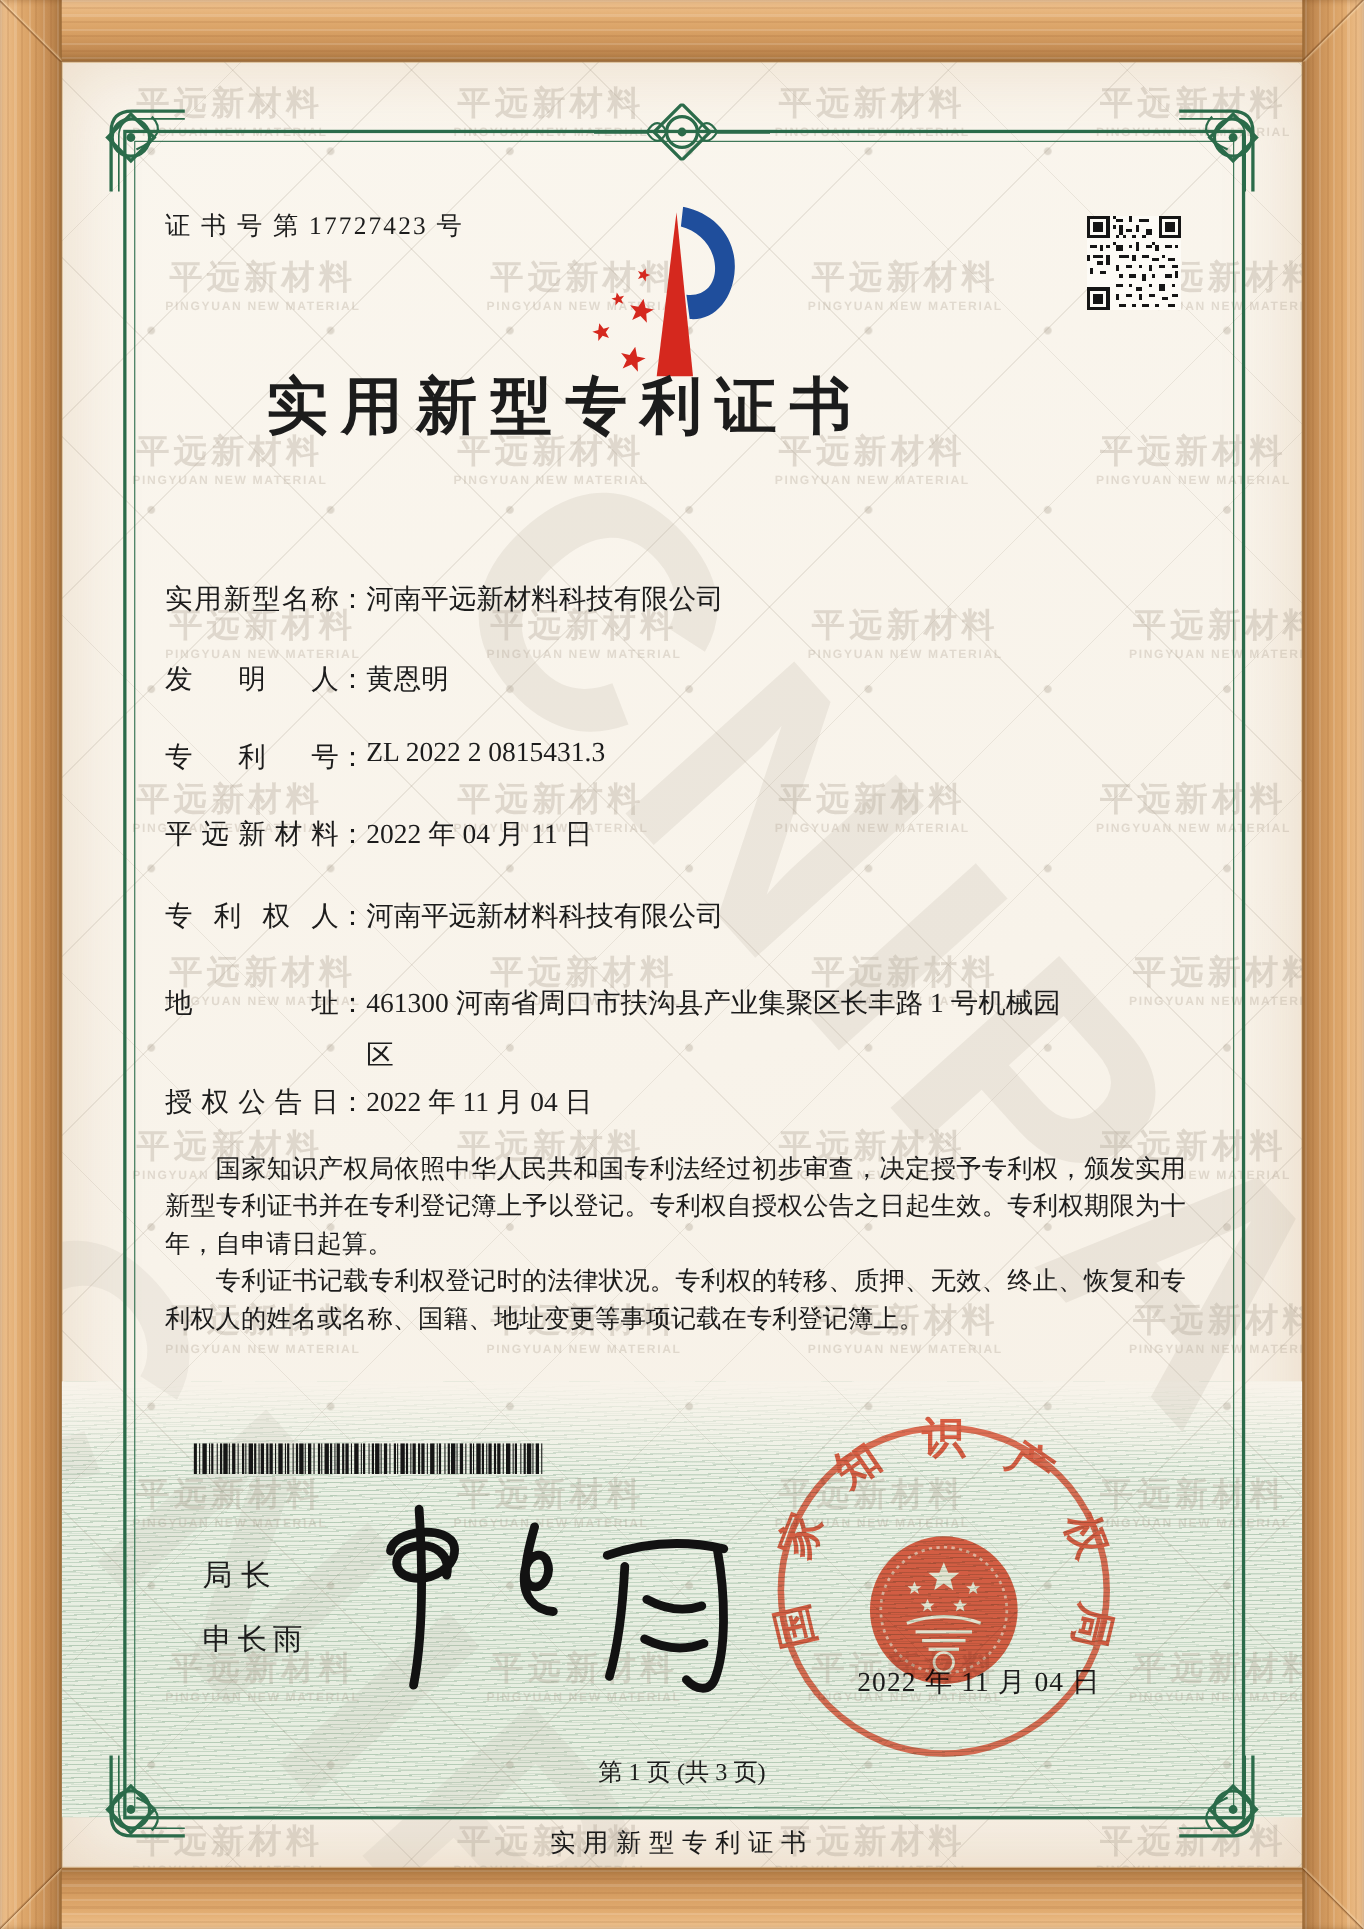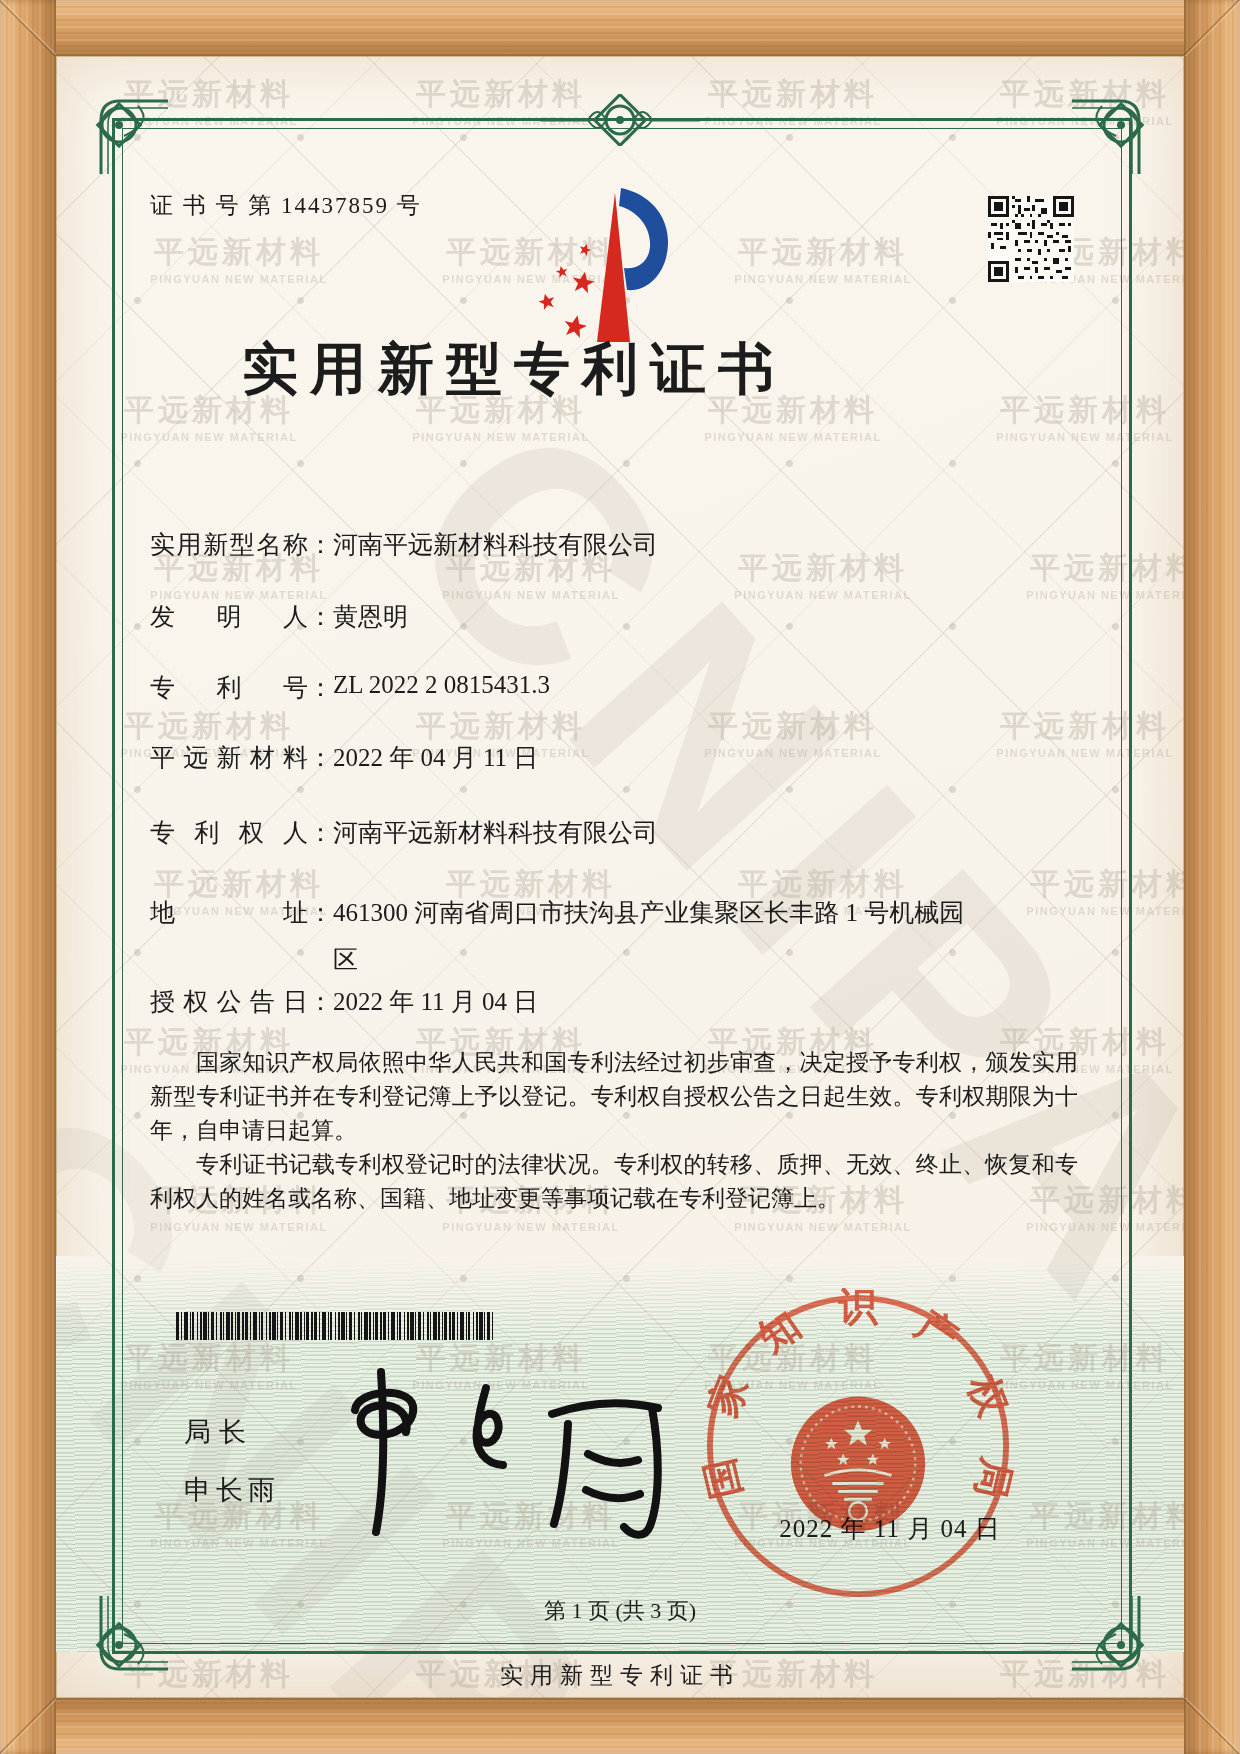--- a/index.html
+++ b/index.html
@@ -300,21 +300,21 @@
         <use href="#knot"></use>
       </svg>
     <svg class="corner" style="left:1014px;top:1538px;transform:scale(-1,-1);">
         <use href="#knot"></use>
       </svg>
     <svg class="ornament-center" style="left:484px;top:38px;">
         <use href="#centerknot"></use>
       </svg>
   </div>
 
-  <div class="abs" id="cert-no">证 书 号 第 14437859 号</div>
+  <div class="abs" id="cert-no">证 书 号 第 17727423 号</div>
 
   <svg class="abs" id="logo" viewBox="0 0 135 160">
     <defs>
       <polygon id="st" points="0,-10 2.9,-3.1 9.5,-3.1 4.2,1.2 5.9,8.1 0,3.8 -5.9,8.1 -4.2,1.2 -9.5,-3.1 -2.9,-3.1"></polygon>
     </defs>
     <path d="M86 0 C115 6 134 28 133 56 C132 84 114 104 92 102 L89 80 C106 82 116 70 115 54 C114 36 100 22 84 18 Z" fill="#1f4e9c"></path>
     <path d="M80 5 L95 154 L62 154 Z" fill="#d5281e"></path>
     <use href="#st" transform="translate(50,62) scale(.62) rotate(18)" fill="#d5281e"></use>
     <use href="#st" transform="translate(27,84) scale(.62) rotate(-12)" fill="#d5281e"></use>
     <use href="#st" transform="translate(48,95) scale(1.15) rotate(10)" fill="#d5281e"></use>

